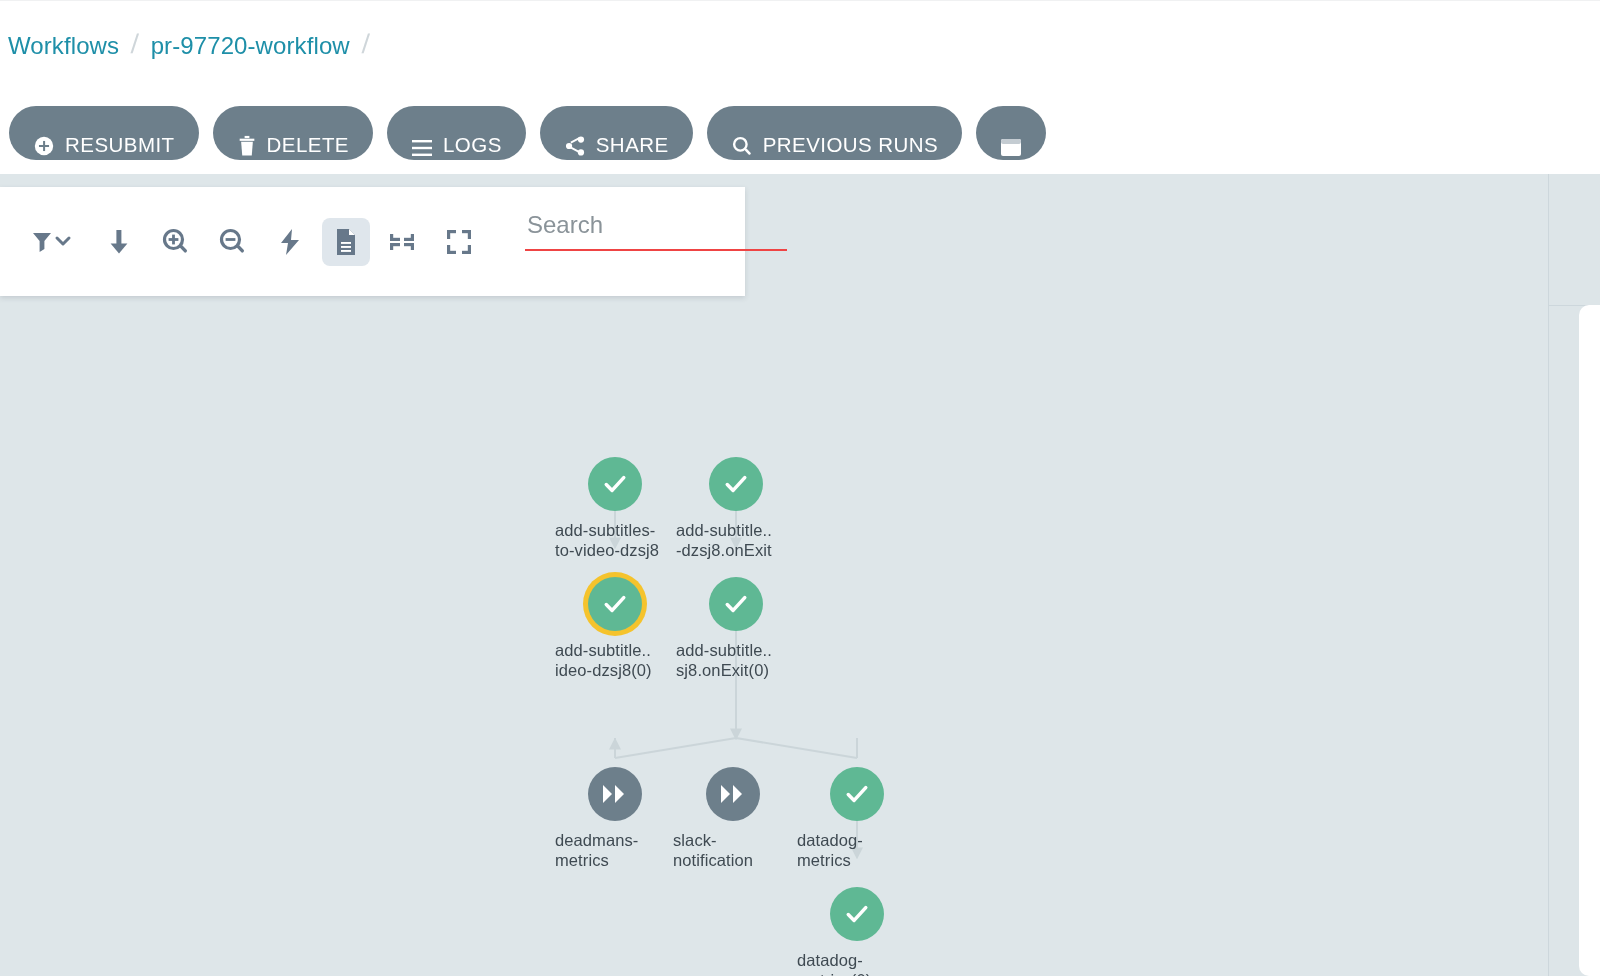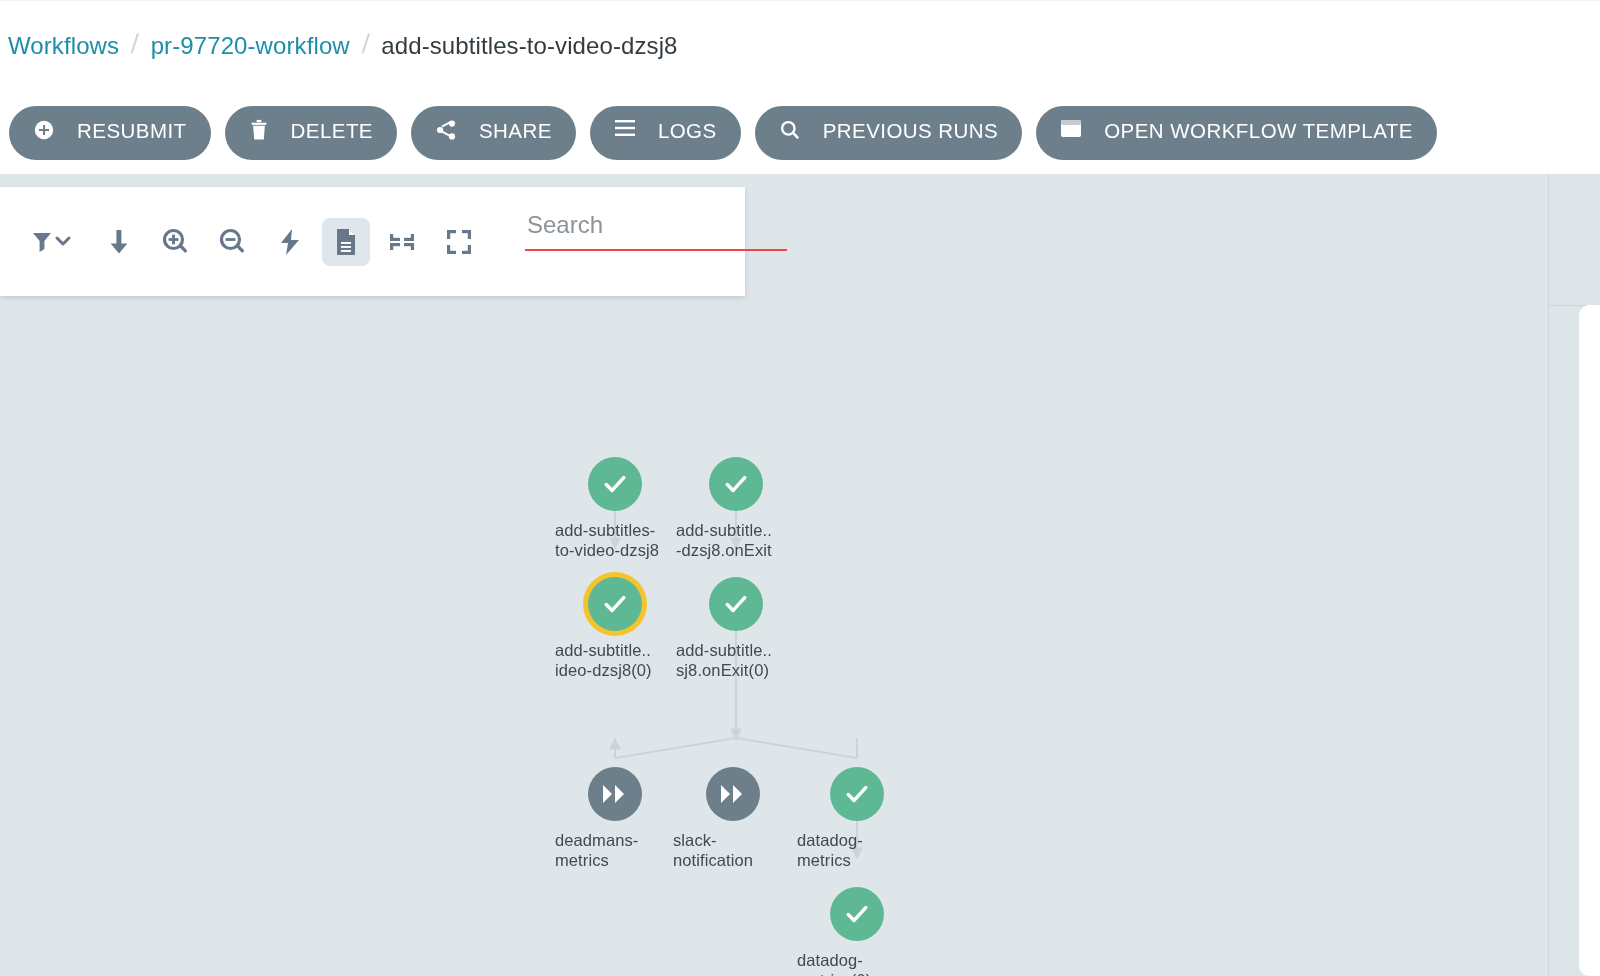--- a/index.html
+++ b/index.html
@@ -48,23 +48,23 @@
     gap: 14px;
   }
   .act-btn {
     height: 54px;
     border: none;
     border-radius: 27px;
     background: #6d7f8b;
     color: #ffffff;
     font-size: 20.5px;
     letter-spacing: .45px;
-    display: flex; align-items: flex-start;
-    gap: 22px;
-    padding: 13px 24px;
+    display: flex; align-items: flex-end;
+    gap: 10px;
+    padding: 3px 24px;
     cursor: pointer;
     white-space: nowrap;
     font-family: "Liberation Sans", sans-serif;
   }
   .act-btn .ic { display: flex; align-items: center; flex: none; }
   .act-btn svg { display: block; }
 
   
   .canvas {
     position: absolute;
@@ -171,21 +171,20 @@
 </head>
 <body>
 
 <div id="app">
 
   <div class="breadcrumb-bar">
     <span class="crumb">Workflows</span>
     <span class="crumb-sep">/</span>
     <span class="crumb">pr-97720-workflow</span>
     <span class="crumb-sep">/</span>
-    <span class="crumb current">add-subtitles-to-video-dzsj8</span>
   </div>
 
   <div class="action-bar">
 
     <button class="act-btn">
       <span class="ic">
         <svg width="22" height="22" viewBox="0 0 24 24">
             <circle cx="12" cy="12" r="10" fill="#fff"></circle>
             <rect x="11" y="6.5" width="2.2" height="11" fill="#6d7f8b"></rect>
             <rect x="6.5" y="10.9" width="11" height="2.2" fill="#6d7f8b"></rect>
@@ -196,65 +195,64 @@
 
     <button class="act-btn">
       <span class="ic">
         <svg width="20" height="22" viewBox="0 0 20 24">
             <rect x="2" y="4" width="16" height="2.4" fill="#fff"></rect>
             <rect x="7.4" y="1" width="5.2" height="2.4" fill="#fff"></rect>
             <path d="M3.6 7.4h12.8l-1.2 15H4.8z" fill="#fff"></path>
           </svg>
       </span>
       <span>DELETE</span>
+    </button>
+
+    <button class="act-btn">
+      <span class="ic">
+        <svg width="22" height="18" viewBox="0 0 22 18">
+            <rect x="1" y="1" width="20" height="2.4" fill="#fff"></rect>
+            <rect x="1" y="7.8" width="20" height="2.4" fill="#fff"></rect>
+            <rect x="1" y="14.6" width="20" height="2.4" fill="#fff"></rect>
+          </svg>
+      </span>
+      <span>LOGS</span>
     </button>
 
     <button class="act-btn">
       <span class="ic">
         <svg width="22" height="22" viewBox="0 0 24 24">
             <circle cx="18.5" cy="5" r="3.4" fill="#fff"></circle>
             <circle cx="5.5" cy="12" r="3.4" fill="#fff"></circle>
             <circle cx="18.5" cy="19" r="3.4" fill="#fff"></circle>
             <rect x="7" y="7.4" width="11" height="2" fill="#fff" transform="rotate(-28 7 7.4)"></rect>
             <rect x="7.6" y="12.6" width="11" height="2" fill="#fff" transform="rotate(28 7.6 12.6)"></rect>
           </svg>
       </span>
       <span>SHARE</span>
     </button>
 
-    <button class="act-btn">
-      <span class="ic">
-        <svg width="22" height="18" viewBox="0 0 22 18">
-            <rect x="1" y="1" width="20" height="2.4" fill="#fff"></rect>
-            <rect x="1" y="7.8" width="20" height="2.4" fill="#fff"></rect>
-            <rect x="1" y="14.6" width="20" height="2.4" fill="#fff"></rect>
-          </svg>
-      </span>
-      <span>LOGS</span>
-    </button>
-
 
     <button class="act-btn">
       <span class="ic">
         <svg width="22" height="22" viewBox="0 0 24 24">
             <circle cx="10.2" cy="10.2" r="6.8" fill="none" stroke="#fff" stroke-width="2.6"></circle>
             <rect x="14.6" y="16.2" width="2.8" height="8" rx="1.2" fill="#fff" transform="rotate(-43 14.6 16.2)"></rect>
           </svg>
       </span>
       <span>PREVIOUS RUNS</span>
     </button>
 
     <button class="act-btn">
       <span class="ic">
         <svg width="22" height="19" viewBox="0 0 22 19">
             <rect x="1" y="1" width="20" height="17" rx="2" fill="#fff"></rect>
             <rect x="1" y="1" width="20" height="5" rx="2" fill="#c4ccd2"></rect>
           </svg>
       </span>
-      <span>OPEN WORKFLOW TEMPLATE</span>
     </button>
 
   </div>
 
   <div class="canvas">
 
     <div class="dag">
       <svg class="edges" width="1548" height="802">
         <defs>
           <marker id="ar" viewBox="0 0 10 10" refX="8" refY="5" markerWidth="6" markerHeight="6" orient="auto-start-reverse">

